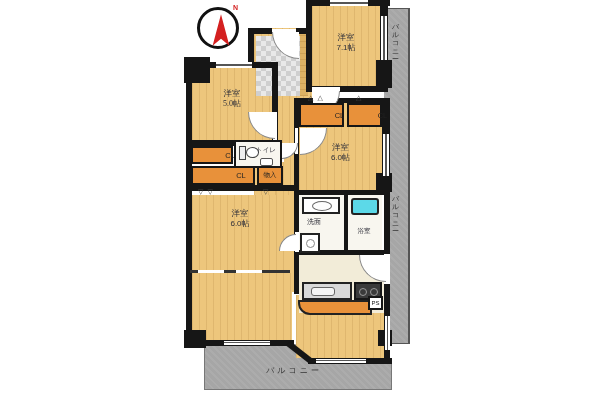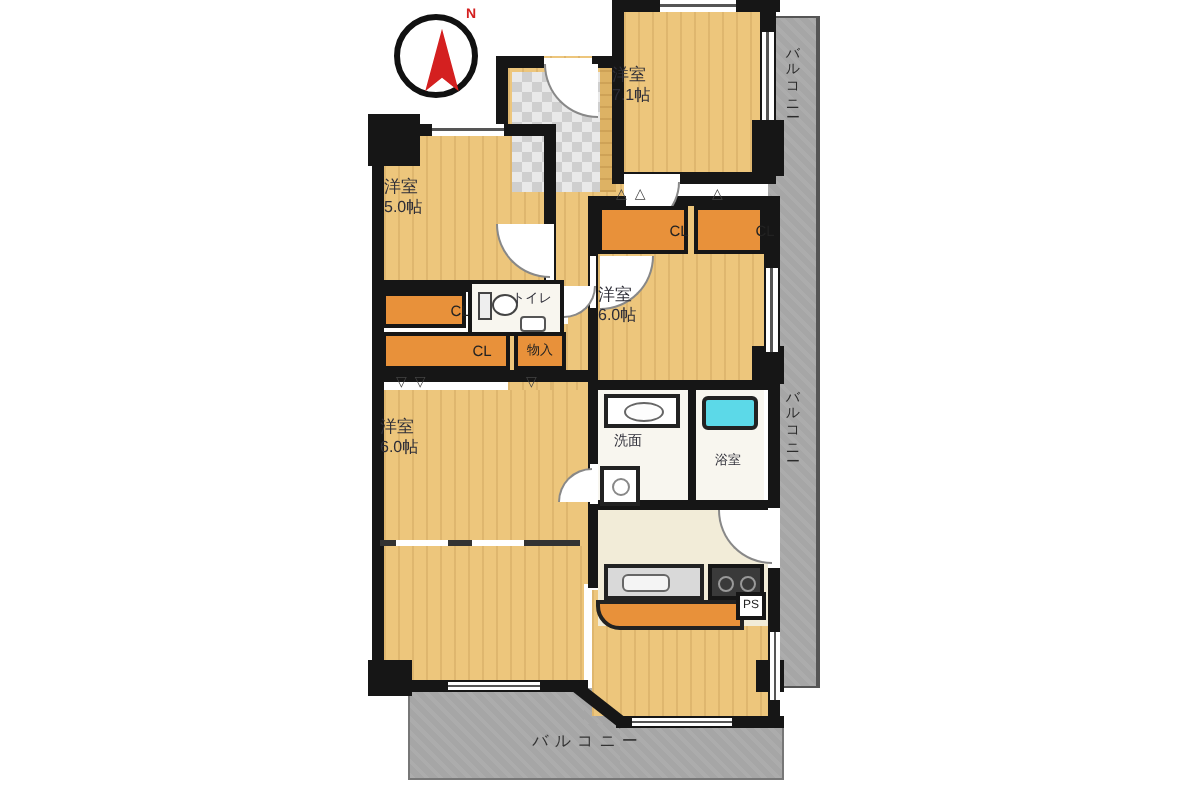--- a/index.html
+++ b/index.html
@@ -22,21 +22,21 @@
   .orange{background:var(--closet-orange,#e8913a);border:2px solid #161616;
           display:flex;align-items:center;justify-content:center;box-sizing:border-box;}
   .win-h{background:linear-gradient(to bottom,#fff 36%,#555 36%,#555 60%,#fff 60%);}
   .win-v{background:linear-gradient(to right,#fff 36%,#555 36%,#555 60%,#fff 60%);}
   .fan{background:#fff;}
   .fan-bl{border-radius:0 0 0 100%;border-left:1.5px solid #888;border-bottom:1.5px solid #888;}
   .fan-br{border-radius:0 0 100% 0;border-right:1.5px solid #888;border-bottom:1.5px solid #888;}
   .fan-tl{border-radius:100% 0 0 0;border-left:1.5px solid #888;border-top:1.5px solid #888;}
   .lbl{position:absolute;transform:translate(-50%,-50%);font-size:7px;color:#2e2e38;
        white-space:nowrap;text-align:center;line-height:1;}
-  .rlbl{position:absolute;text-align:left;font-size:8.5px;color:#2e2e38;line-height:1.3;}
+  .rlbl{position:absolute;text-align:center;font-size:8.5px;color:#2e2e38;line-height:1.3;}
   .rlbl span{display:block;}
   .vlbl{position:absolute;writing-mode:vertical-rl;text-orientation:upright;font-size:7px;
         letter-spacing:1px;color:#2b2b2b;}
   .clbl{font-size:7.5px;color:#222;margin-left:36px;}
   .fold{position:absolute;font-size:7px;color:#444;letter-spacing:4px;line-height:1;}
   .box{box-sizing:border-box;}
 </style>
 </head>
 <body>
 
@@ -164,21 +164,21 @@
   <div class="abs box" style="left:368px;top:296px;width:15px;height:14px;background:#fff;border:2px solid #161616;display:flex;align-items:center;justify-content:center;">
     <span style="font-size:6px;color:#222;">PS</span>
     </div>
 
   <div class="rlbl" style="left:306px;top:32px;width:80px;">
     <span>洋室</span>
       <span style="font-size:8px;">7.1帖</span>
     </div>
   <div class="rlbl" style="left:192px;top:88px;width:80px;">
     <span>洋室</span>
-      <span style="font-size:8px;">5.0帖</span>
+      <span style="font-size:8px;font-family:Liberation Serif, serif;">5.0帖</span>
     </div>
   <div class="rlbl" style="left:299px;top:142px;width:83px;">
     <span>洋室</span>
       <span style="font-size:8px;">6.0帖</span>
     </div>
   <div class="rlbl" style="left:190px;top:208px;width:100px;">
     <span>洋室</span>
       <span style="font-size:8px;">6.0帖</span>
     </div>
 

